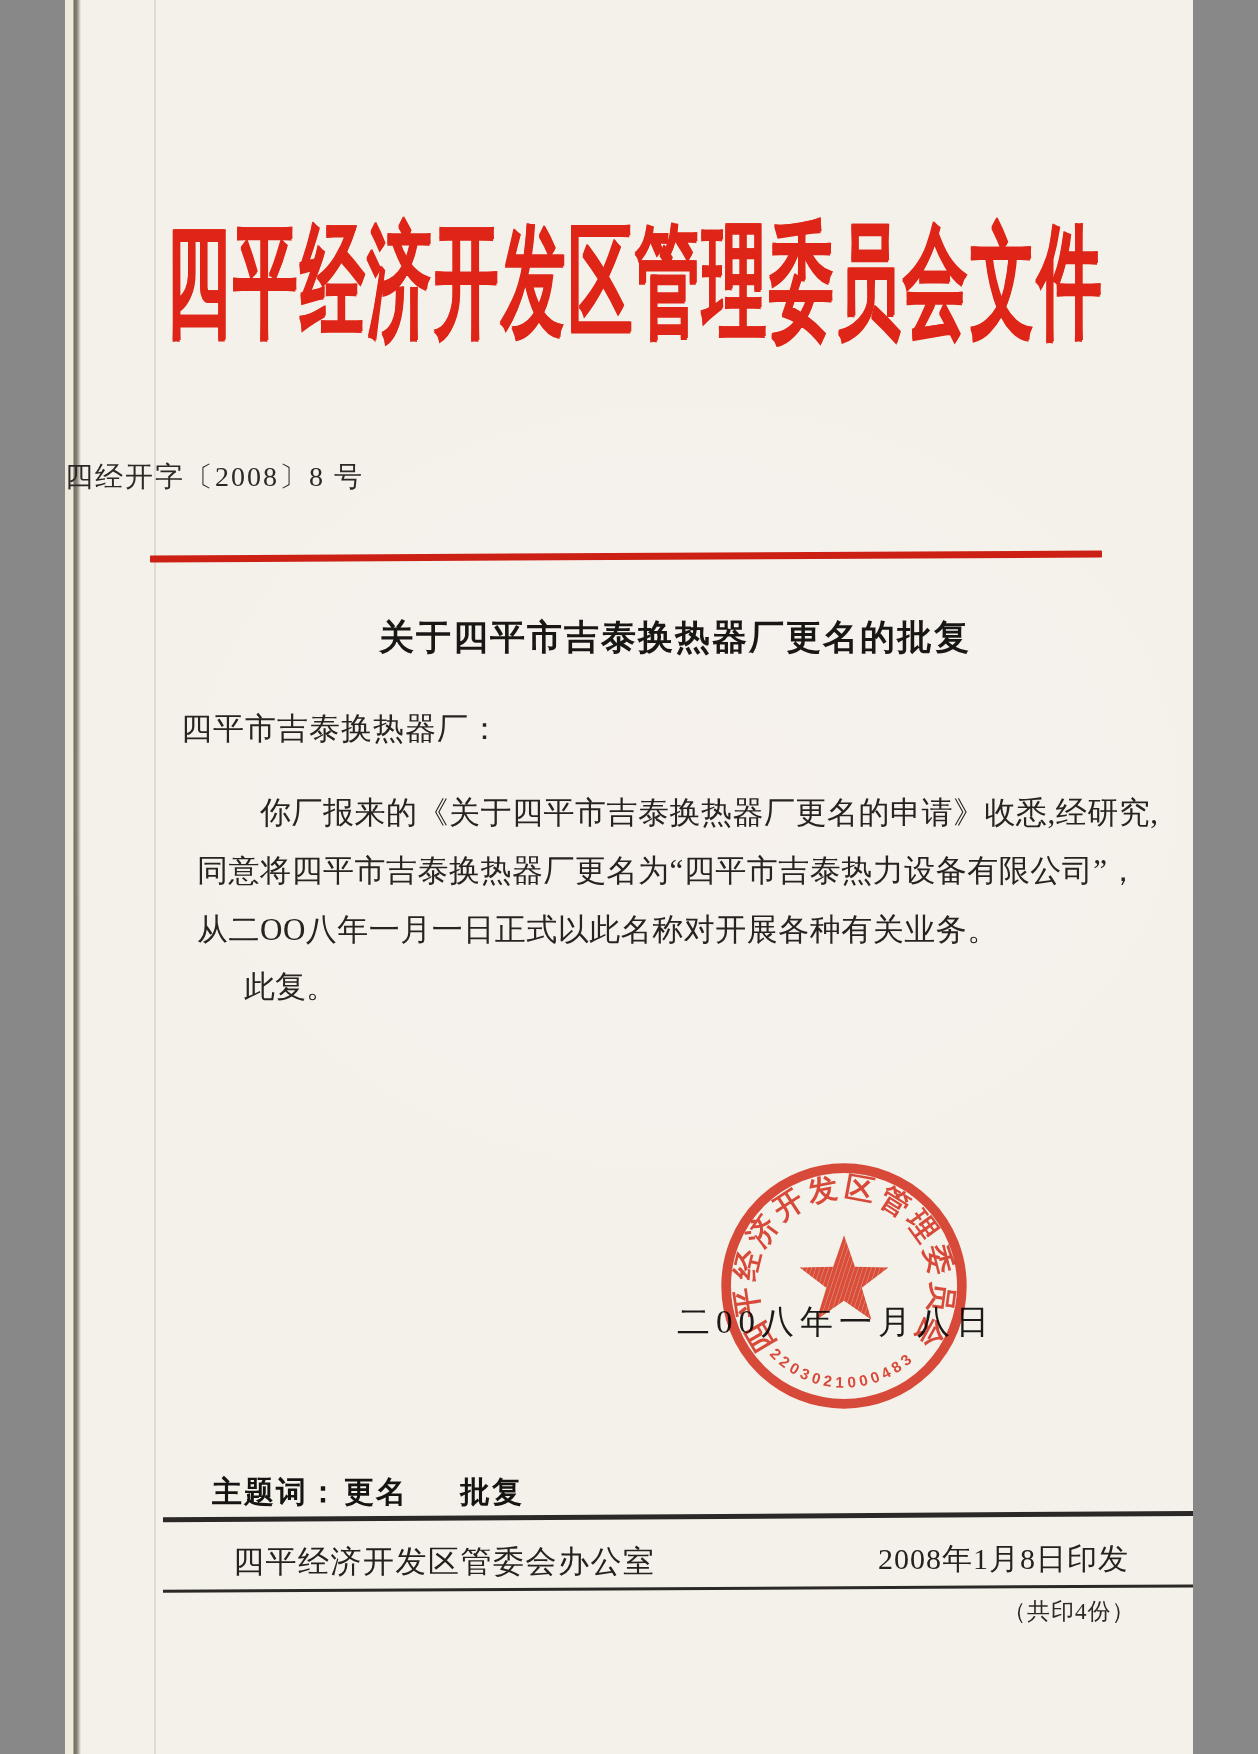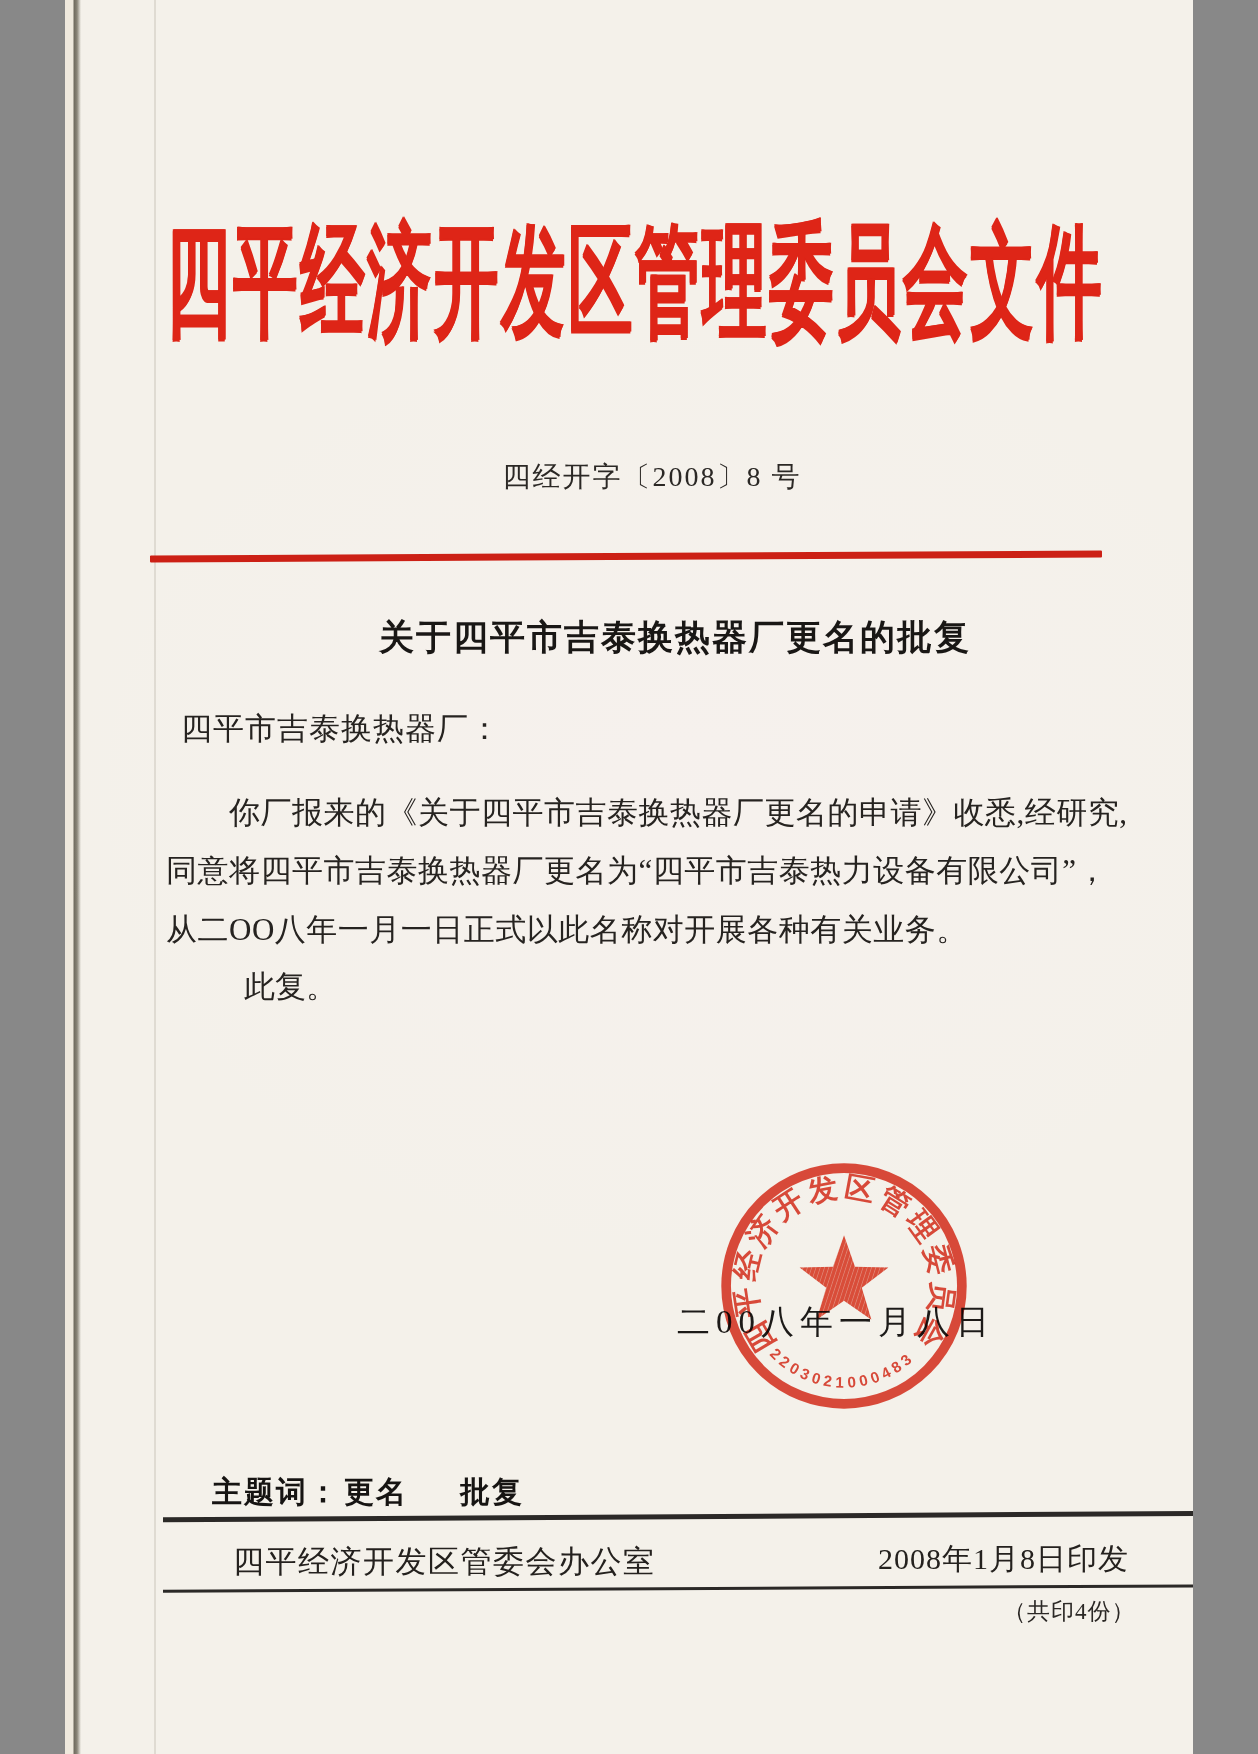--- a/index.html
+++ b/index.html
@@ -30,35 +30,35 @@
     position:absolute; left:0px; top:198px; width:1140px;
     text-align:center; white-space:nowrap;
     font-weight:bold; font-size:64px; letter-spacing:3px;
     color:#de2517;
     transform: scaleY(1.92);
     transform-origin: 50% 0;
     text-shadow: 1px 0 0 #de2517, 0 1px 0 #de2517;
   }
   .doc-number {
     position:absolute; left:0; top:458px; width:1174px;
-    text-align:center; font-size:28px; letter-spacing:2px; color:#2b2825;
+    font-size:28px; letter-spacing:2px; color:#2b2825;
   }
   .red-rule {
     position:absolute; left:85px; top:553px; width:952px; height:7px;
     background:#cc2015; transform: rotate(-0.30deg);
     border-radius:1px;
   }
   .doc-title {
     position:absolute; left:0; top:614px; width:1220px;
     text-align:center; font-size:35px; font-weight:bold; letter-spacing:2px;
     font-family:"Liberation Sans","DejaVu Sans",sans-serif;
     color:#191715;
   }
   .salutation { position:absolute; left:116px; top:708px; font-size:31px; letter-spacing:1px; }
-  .bline { position:absolute; left:101px; width:940px; font-size:31px; letter-spacing:.5px; white-space:nowrap; }
+  .bline { position:absolute; left:132px; width:940px; font-size:31px; letter-spacing:.5px; white-space:nowrap; }
   .bline.l1 { top:792px; padding-left:63px; }
   .bline.l2 { top:850px; }
   .bline.l3 { top:909px; }
   .closing { position:absolute; left:179px; top:966px; font-size:31px; }
   .issue-date {
     position:absolute; left:612px; top:1300px;
     font-size:33px; letter-spacing:6px; color:#1c1a18; white-space:nowrap;
   }
   .seal {
     position:absolute; left:653px; top:1160px; width:252px; height:252px;

